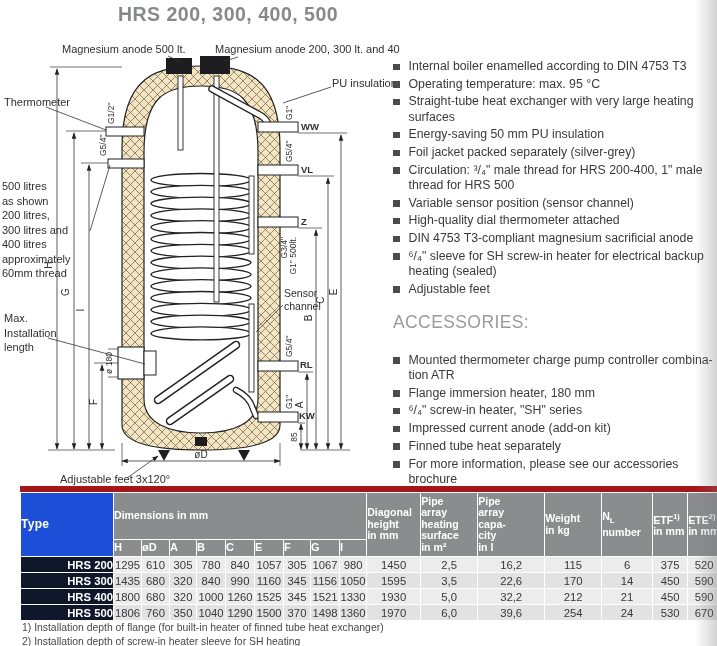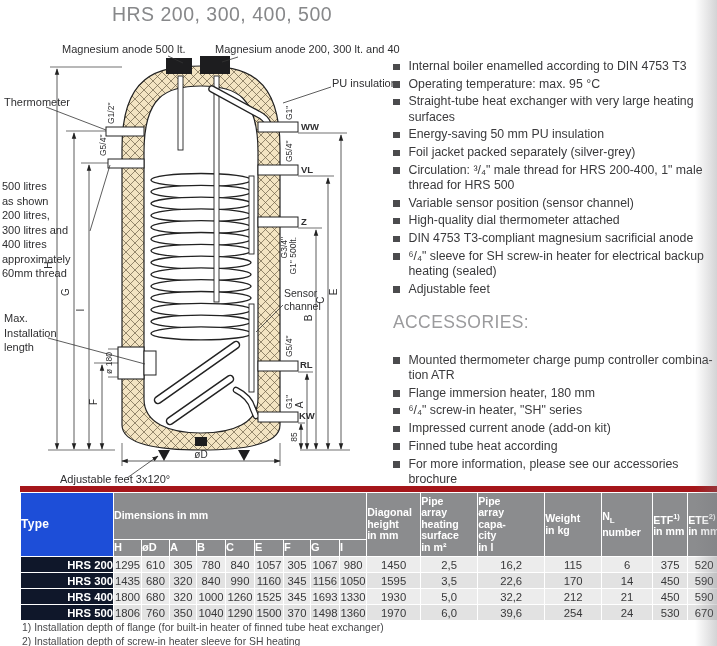--- a/index.html
+++ b/index.html
@@ -1,22 +1,22 @@
 <!DOCTYPE html>
 <html><head>
 <meta charset="utf-8">
 <style>
   html,body{margin:0;padding:0}
   body{
     width:717px;height:646px;position:relative;background:#fff;overflow:hidden;
     font-family:"Liberation Sans",sans-serif;color:#3a3a3c;
   }
   .page-title{
-    position:absolute;left:72px;top:3px;width:300px;text-align:center;
-    font-size:19.5px;color:#87888a;letter-spacing:.5px;font-weight:400;
+    position:absolute;left:78px;top:3px;width:300px;text-align:center;
+    font-size:19.5px;color:#87888a;letter-spacing:.5px;font-weight:700;
   }
   
   .right-col{position:absolute;left:393px;top:59px;width:324px}
   .li{display:flex;margin-bottom:2.5px}
   .sq{flex:0 0 auto;width:6.5px;height:6.5px;background:#4b4b4d;margin:4.5px 9px 0 0}
   .li .t{font-size:12.3px;line-height:15.2px;color:#3a3a3c;hyphens:manual}
   .acc-head{font-size:17.5px;color:#9b9b9d;font-weight:400;letter-spacing:.4px;margin:15px 0 20px 0}
   
   .tablewrap{position:absolute;left:20px;top:486px;width:697px}
   .topbar{height:6px;background:#a5161a}
@@ -315,21 +315,21 @@
         <span class="t">⁶/₄" screw-in heater, "SH" series</span>
       </div>
 
       <div class="li">
         <span class="sq"></span>
         <span class="t">Impressed current anode (add-on kit)</span>
       </div>
 
       <div class="li">
         <span class="sq"></span>
-        <span class="t">Finned tube heat according</span>
+        <span class="t">Finned tube heat separately</span>
       </div>
 
       <div class="li">
         <span class="sq"></span>
         <span class="t">For more information, please see our accessories brochure</span>
       </div>
     </div>
 </div>
 
 <div class="tablewrap">
@@ -433,21 +433,21 @@
 
         <tr>
           <th>HRS 400</th>
           <td>1800</td>
           <td>680</td>
           <td>320</td>
           <td>1000</td>
           <td>1260</td>
           <td>1525</td>
           <td>345</td>
-          <td>1693</td>
+          <td>1521</td>
           <td>1330</td>
           <td>1930</td>
           <td>5,0</td>
           <td>32,2</td>
           <td>212</td>
           <td>21</td>
           <td>450</td>
           <td>590</td>
         </tr>
 

